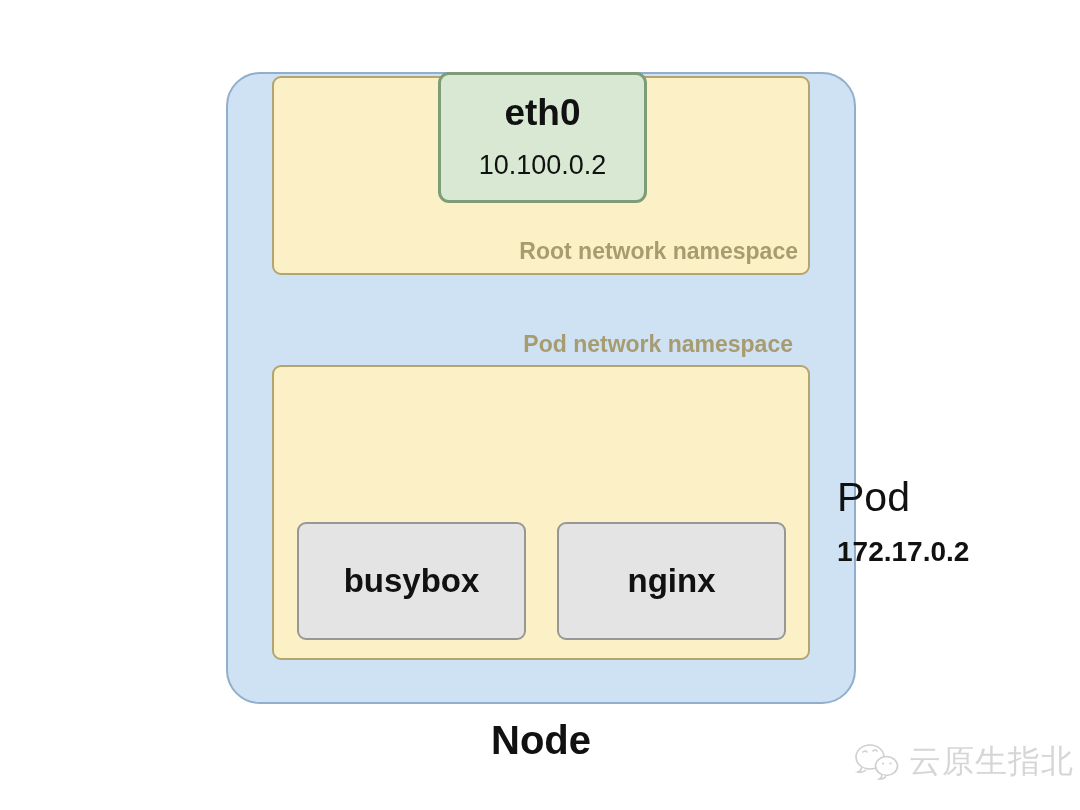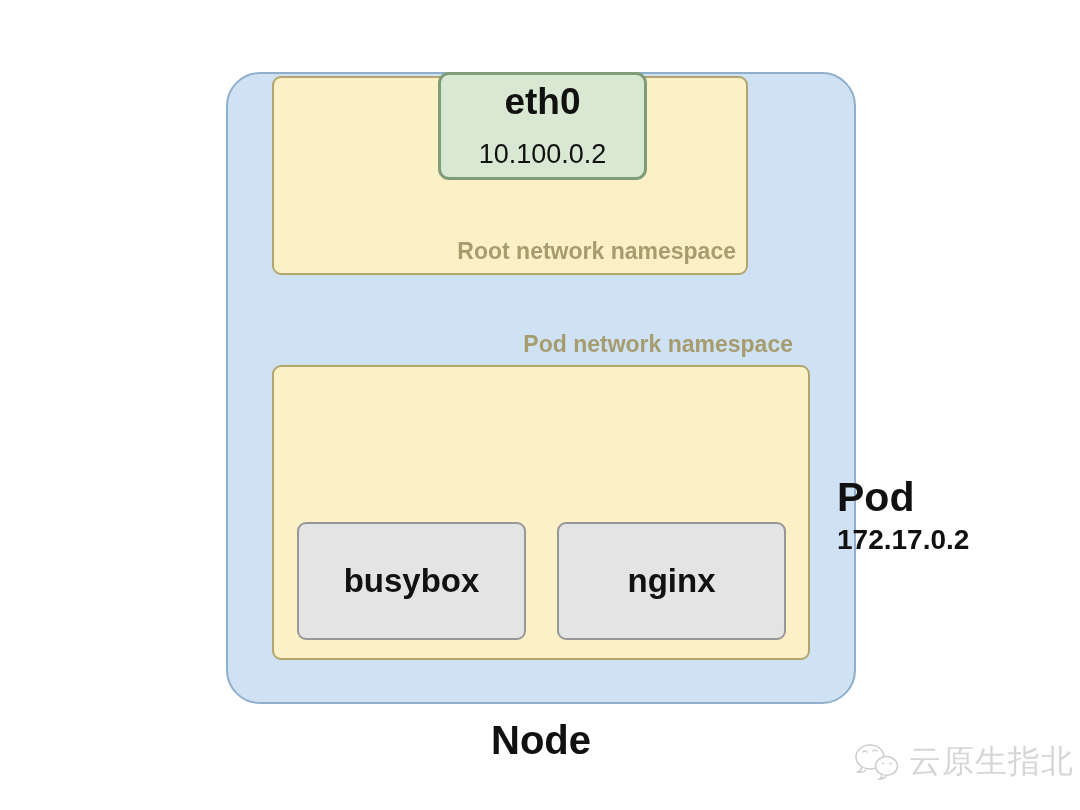--- a/index.html
+++ b/index.html
@@ -20,40 +20,40 @@
     border-radius: 34px;
     box-sizing: border-box;
   }
   .ns-box {
     position: absolute;
     background: var(--namespace-fill);
     border: 2px solid var(--namespace-border);
     border-radius: 9px;
     box-sizing: border-box;
   }
-  .root-ns { left: 44px; top: 2px; width: 476px; height: 199px; }
+  .root-ns { left: 44px; top: 2px; width: 538px; height: 199px; }
   .pod-ns  { left: 44px; top: 291px; width: 538px; height: 295px; }
   .ns-label {
     color: var(--namespace-label);
     font-size: 23px;
     font-weight: bold;
     white-space: nowrap;
   }
   .root-ns .ns-label {
     position: absolute;
     right: 10px; bottom: 8px;
   }
   .pod-ns-label {
     position: absolute;
     right: 61px; top: 257px;
   }
   .eth0-box {
     position: absolute;
     left: 210px; top: -2px;
-    width: 209px; height: 108px;
+    width: 209px; height: 131px;
     background: var(--interface-fill);
     border: 3px solid var(--interface-border);
     border-radius: 11px;
     box-sizing: border-box;
     display: flex;
     flex-direction: column;
     align-items: center;
     justify-content: center;
     gap: 18px;
   }
@@ -72,21 +72,21 @@
     justify-content: center;
   }
   .container-box.first  { left: 23px; }
   .container-box.second { left: 283px; }
   .container-name { font-size: 33px; font-weight: bold; color: var(--text); }
   .pod-label-group {
     position: absolute;
     left: 837px; top: 477px;
     line-height: 1.0;
   }
-  .pod-title { font-size: 41px; font-weight: bold; color: var(--text); margin-bottom: 8px; }
+  .pod-title { font-size: 41px; font-weight: normal; color: var(--text); margin-bottom: 20px; }
   .pod-ip    { font-size: 28px; font-weight: bold; color: var(--text); }
   .node-label {
     position: absolute;
     left: 226px; top: 718px;
     width: 630px;
     text-align: center;
     font-size: 40px;
     font-weight: bold;
     color: var(--text);
   }

